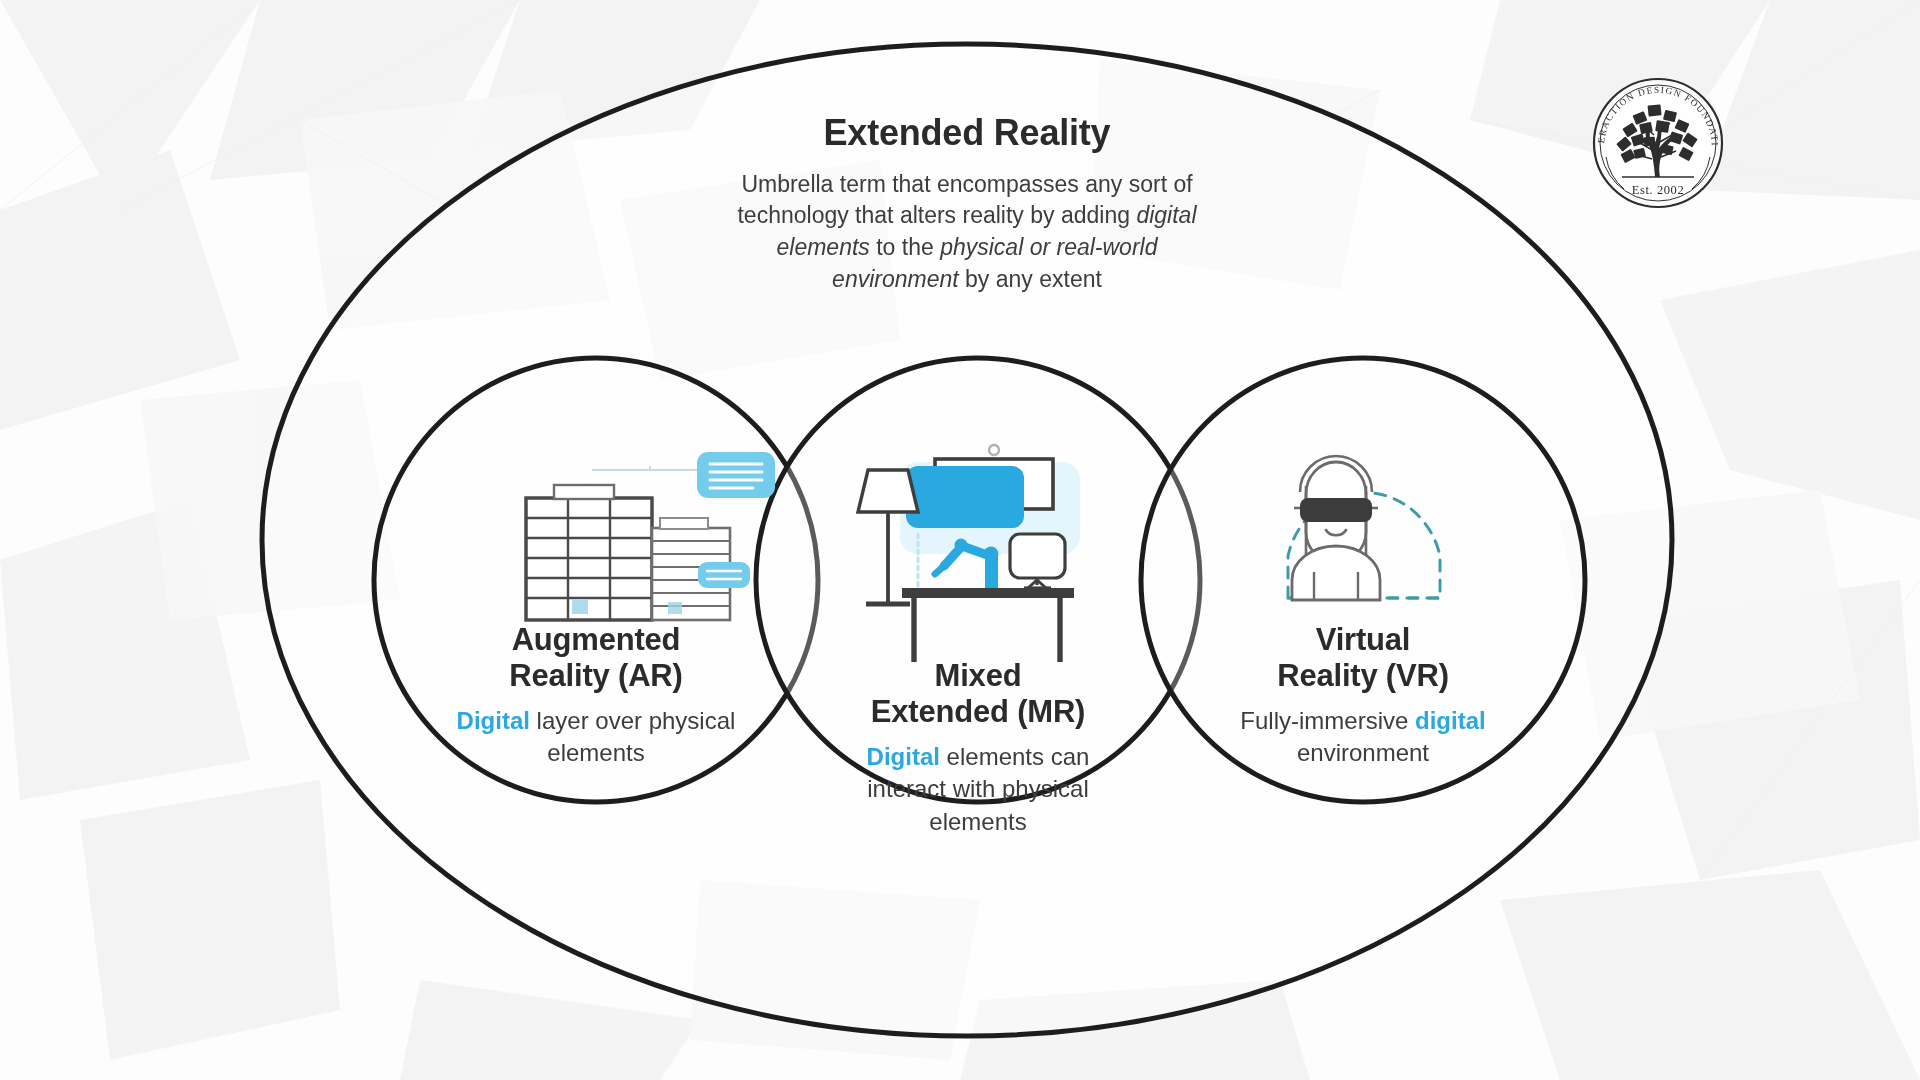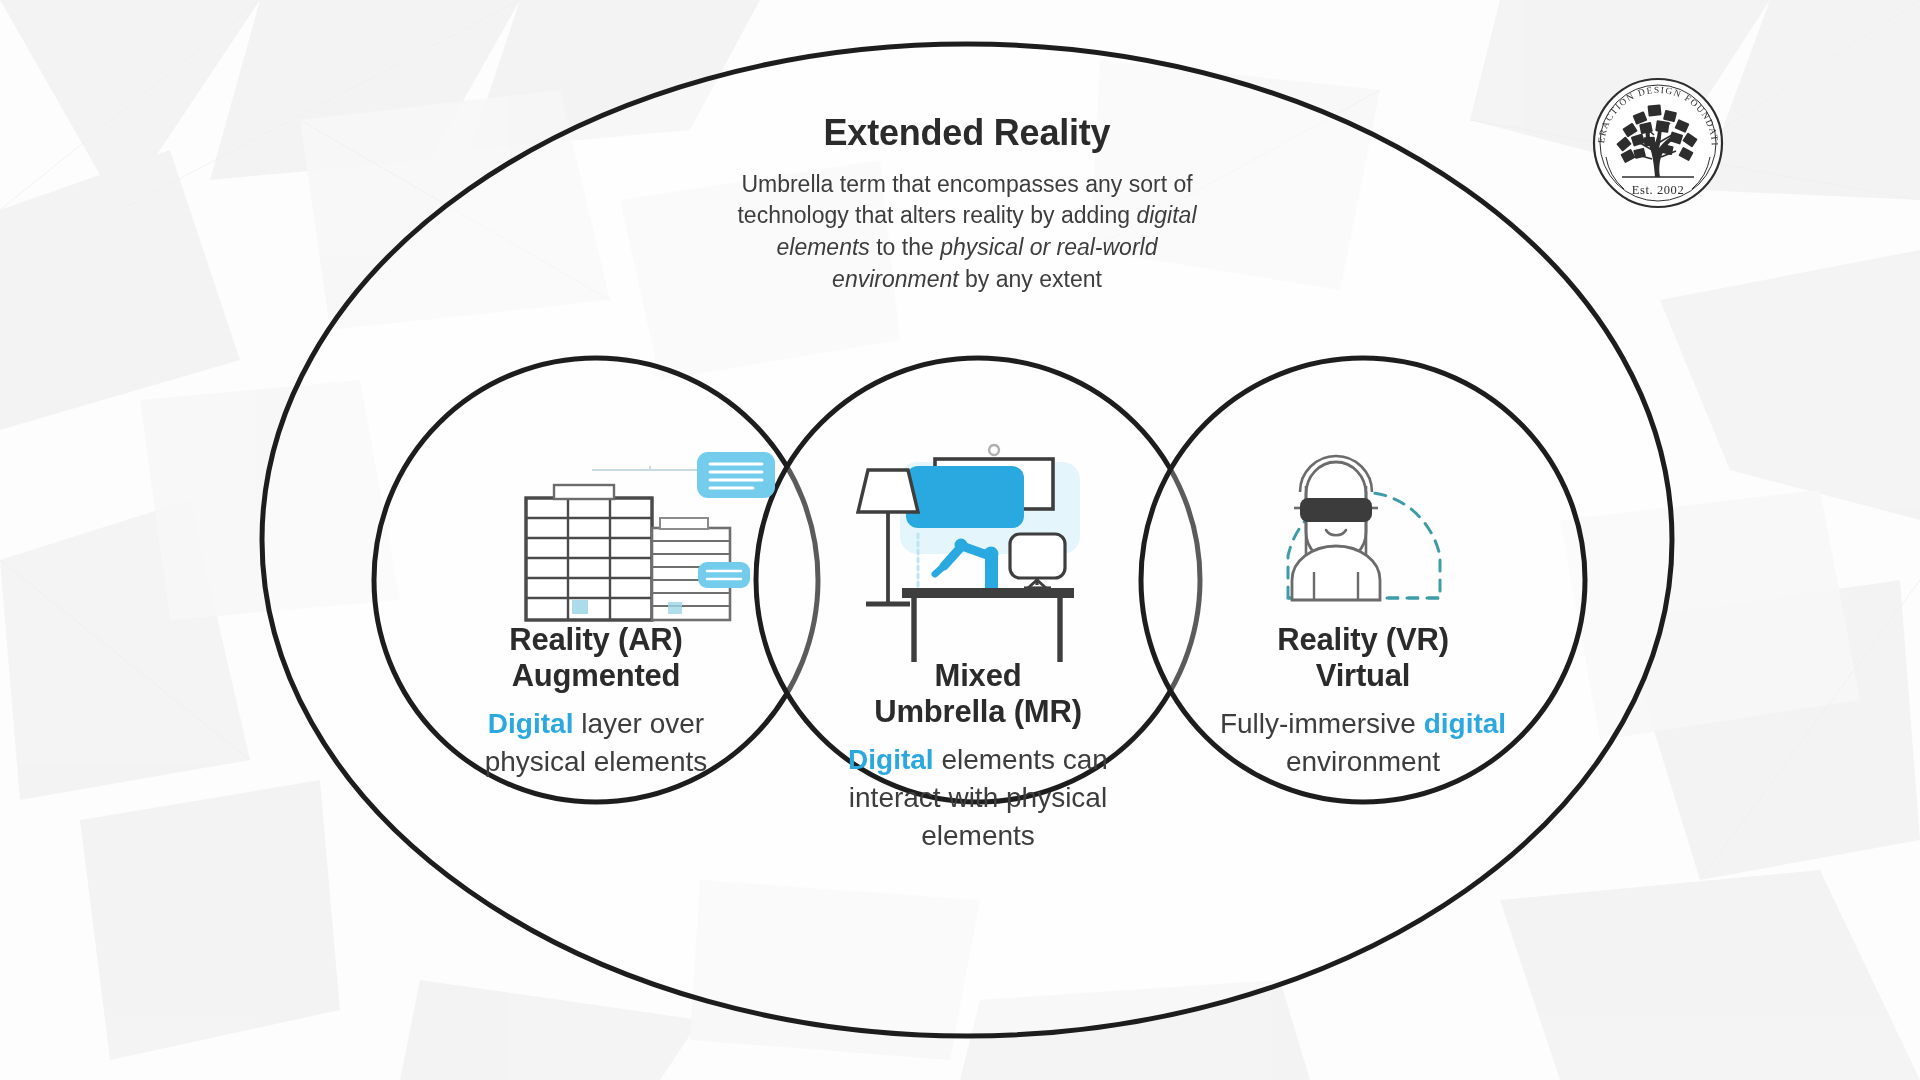--- a/index.html
+++ b/index.html
@@ -56,21 +56,21 @@
   .xr-desc .em { font-style: italic; }
 
   .circle-title {
     font-size: 31px;
     font-weight: bold;
     color: #2b2b2b;
     line-height: 1.17;
     letter-spacing: -0.2px;
   }
   .circle-desc {
-    font-size: 28px;
+    font-size: 24px;
     color: #3d3d3d;
     line-height: 1.36;
     margin-top: 10px;
   }
   .hl {
     color: #2BA8DF;
     font-weight: bold;
   }
 
   
@@ -260,42 +260,42 @@
       <div class="xr-title">
         <div>Extended Reality</div>
       </div>
       <div class="xr-desc">
         <span>Umbrella term that encompasses any sort of technology that alters reality by adding </span><span class="em">digital elements</span><span> to the </span><span class="em">physical or real-world environment</span><span> by any extent</span>
       </div>
     </div>
 
     <div class="txt-block" style="left:451px; top:622px; width:290px;">
       <div class="circle-title">
+        <div>Augmented</div>
         <div>Reality (AR)</div>
-        <div>Augmented</div>
       </div>
       <div class="circle-desc">
         <span class="hl">Digital</span><span> layer over physical elements</span>
       </div>
     </div>
 
     <div class="txt-block" style="left:843px; top:622px; width:270px;margin-top:36px;">
       <div class="circle-title">
         <div>Mixed</div>
-        <div>Umbrella (MR)</div>
+        <div>Extended (MR)</div>
       </div>
       <div class="circle-desc">
         <span class="hl">Digital</span><span> elements can interact with physical elements</span>
       </div>
     </div>
 
     <div class="txt-block" style="left:1213px; top:622px; width:300px;">
       <div class="circle-title">
+        <div>Virtual</div>
         <div>Reality (VR)</div>
-        <div>Virtual</div>
       </div>
       <div class="circle-desc">
         <span>Fully-immersive </span><span class="hl">digital</span><span> environment</span>
       </div>
     </div>
   </div>
 
   <div id="logo-wrap">
     <svg viewBox="0 0 140 140" width="140" height="140">
       <defs>

